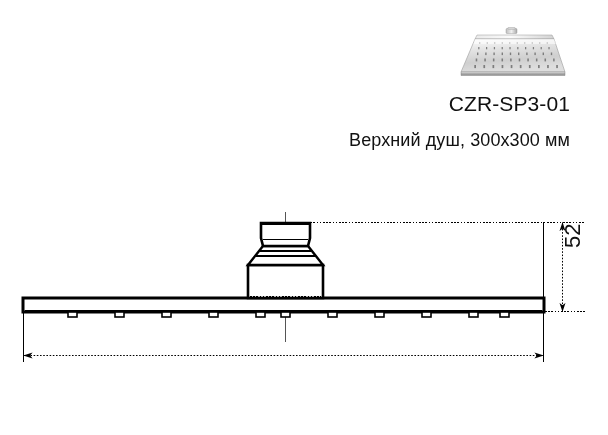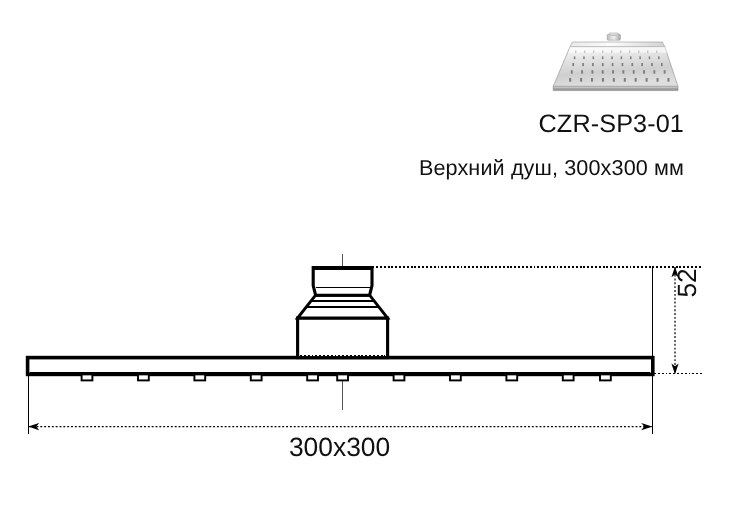--- a/index.html
+++ b/index.html
@@ -265,16 +265,15 @@
 
         <path d="M263,246 L261,238 L261,223 L310,223 L310,238 L308,246 Z" fill="#ffffff" stroke="#000" stroke-width="2.6"></path>
 
         <line x1="262" y1="224" x2="309" y2="224" stroke="#000" stroke-width="2.2" shape-rendering="crispEdges"></line>
 
         <line x1="263" y1="239.5" x2="308" y2="239.5" stroke="#000" stroke-width="1.4" shape-rendering="crispEdges"></line>
       </g>
     </svg>
   </div>
 
-  <div class="dim-width">300x300</div>
   <div class="dim-height">52</div>
 
 </div>
 
 </body></html>

